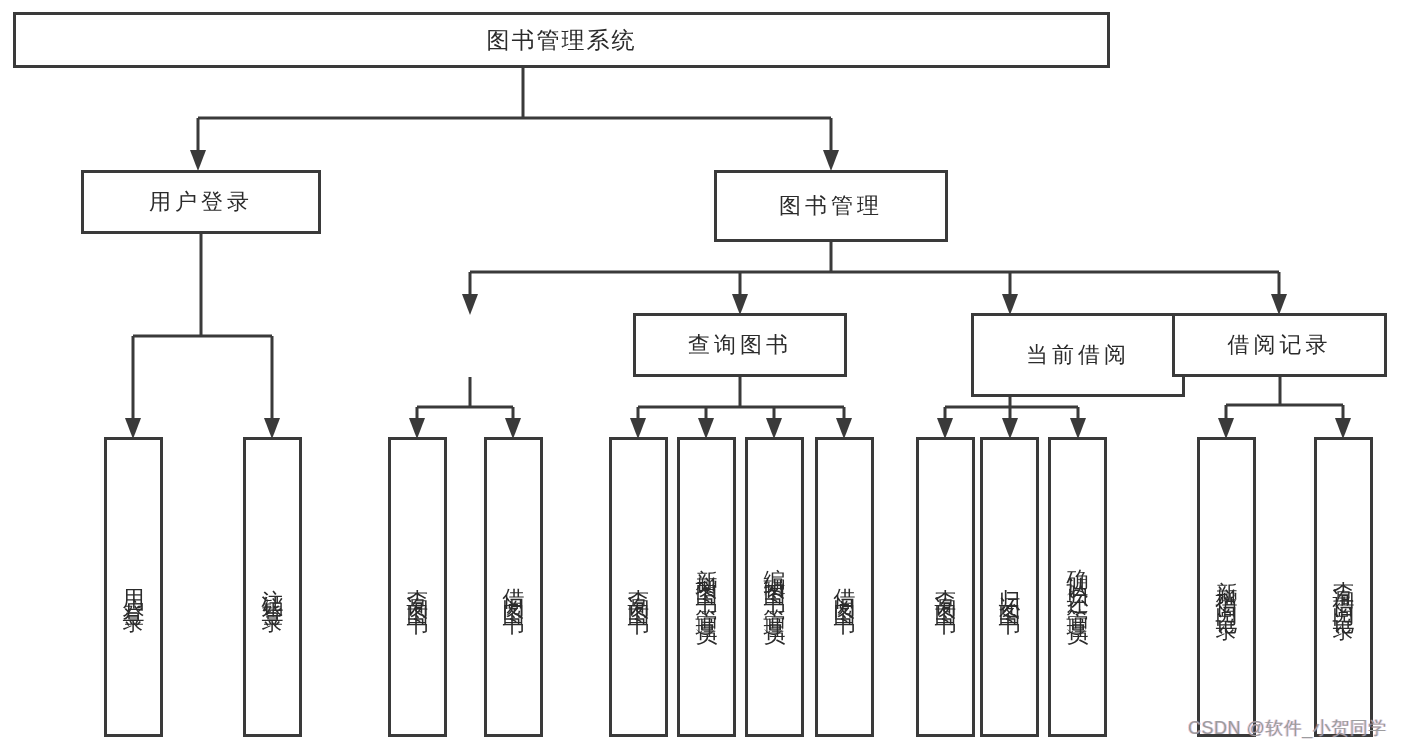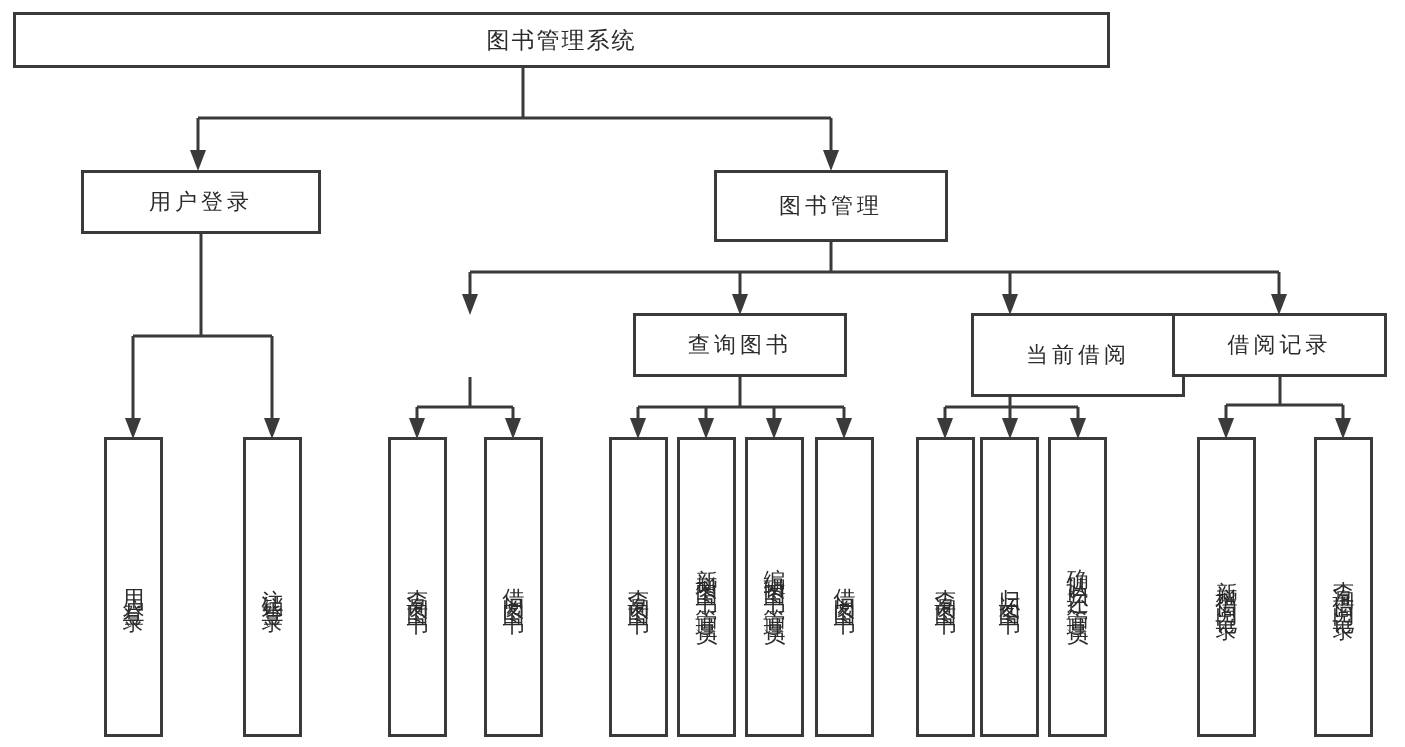--- a/index.html
+++ b/index.html
@@ -159,14 +159,15 @@
     <span class="vtext">确认归还（管理员）</span>
   </div>
 
   <div class="box leaf" style="left:1197px;">
     <span class="vtext">新增借阅记录</span>
   </div>
   <div class="box leaf" style="left:1314px;">
     <span class="vtext">查询借阅记录</span>
   </div>
 
+  <div class="watermark">CSDN @软件_小贺同学</div>
 
 </div>
 
 </body></html>

